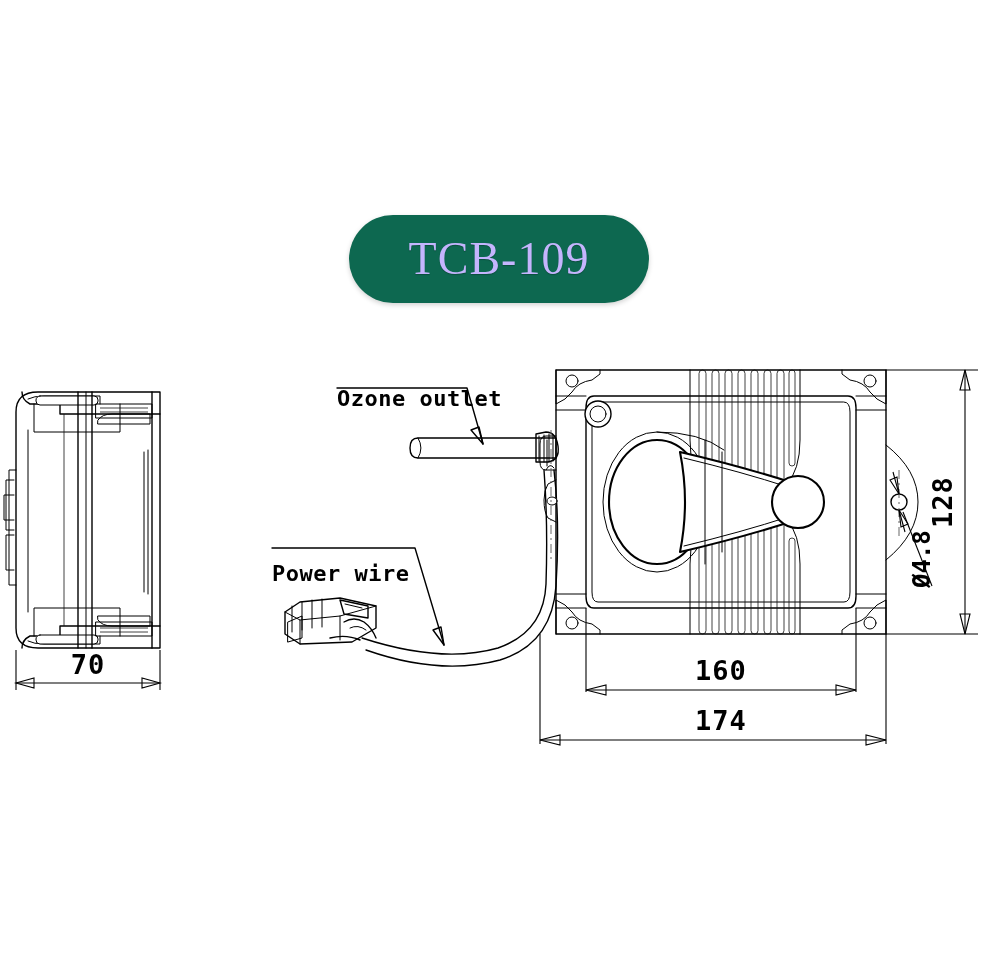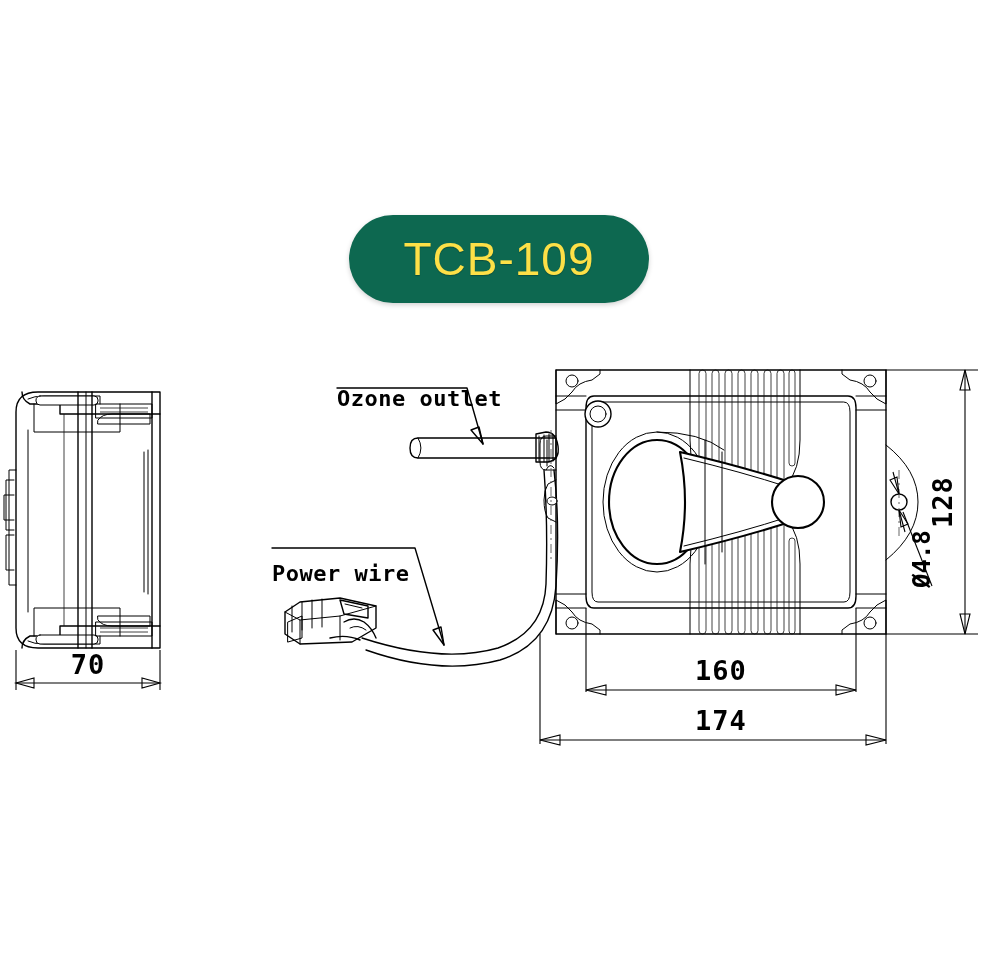--- a/index.html
+++ b/index.html
@@ -32,22 +32,22 @@
     width: 100%;
     height: 100%;
     border-radius: 44px;
     background: #0d6850;
     display: flex;
     align-items: center;
     justify-content: center;
     box-shadow: 0 2px 5px rgba(0,0,0,0.18);
   }
   .badge-label {
-    color: #fde047;
-    font-family: Liberation Sans, sans-serif;
+    color: #c4b5fd;
+    font-family: Liberation Serif, serif;
     font-size: 46px;
     font-weight: 400;
     letter-spacing: 1px;
     line-height: 1;
     text-shadow: 0 1px 1px rgba(0,0,0,0.25);
   }
   svg#cad {
     position: absolute;
     left: 0; top: 0;
     width: 1000px;

